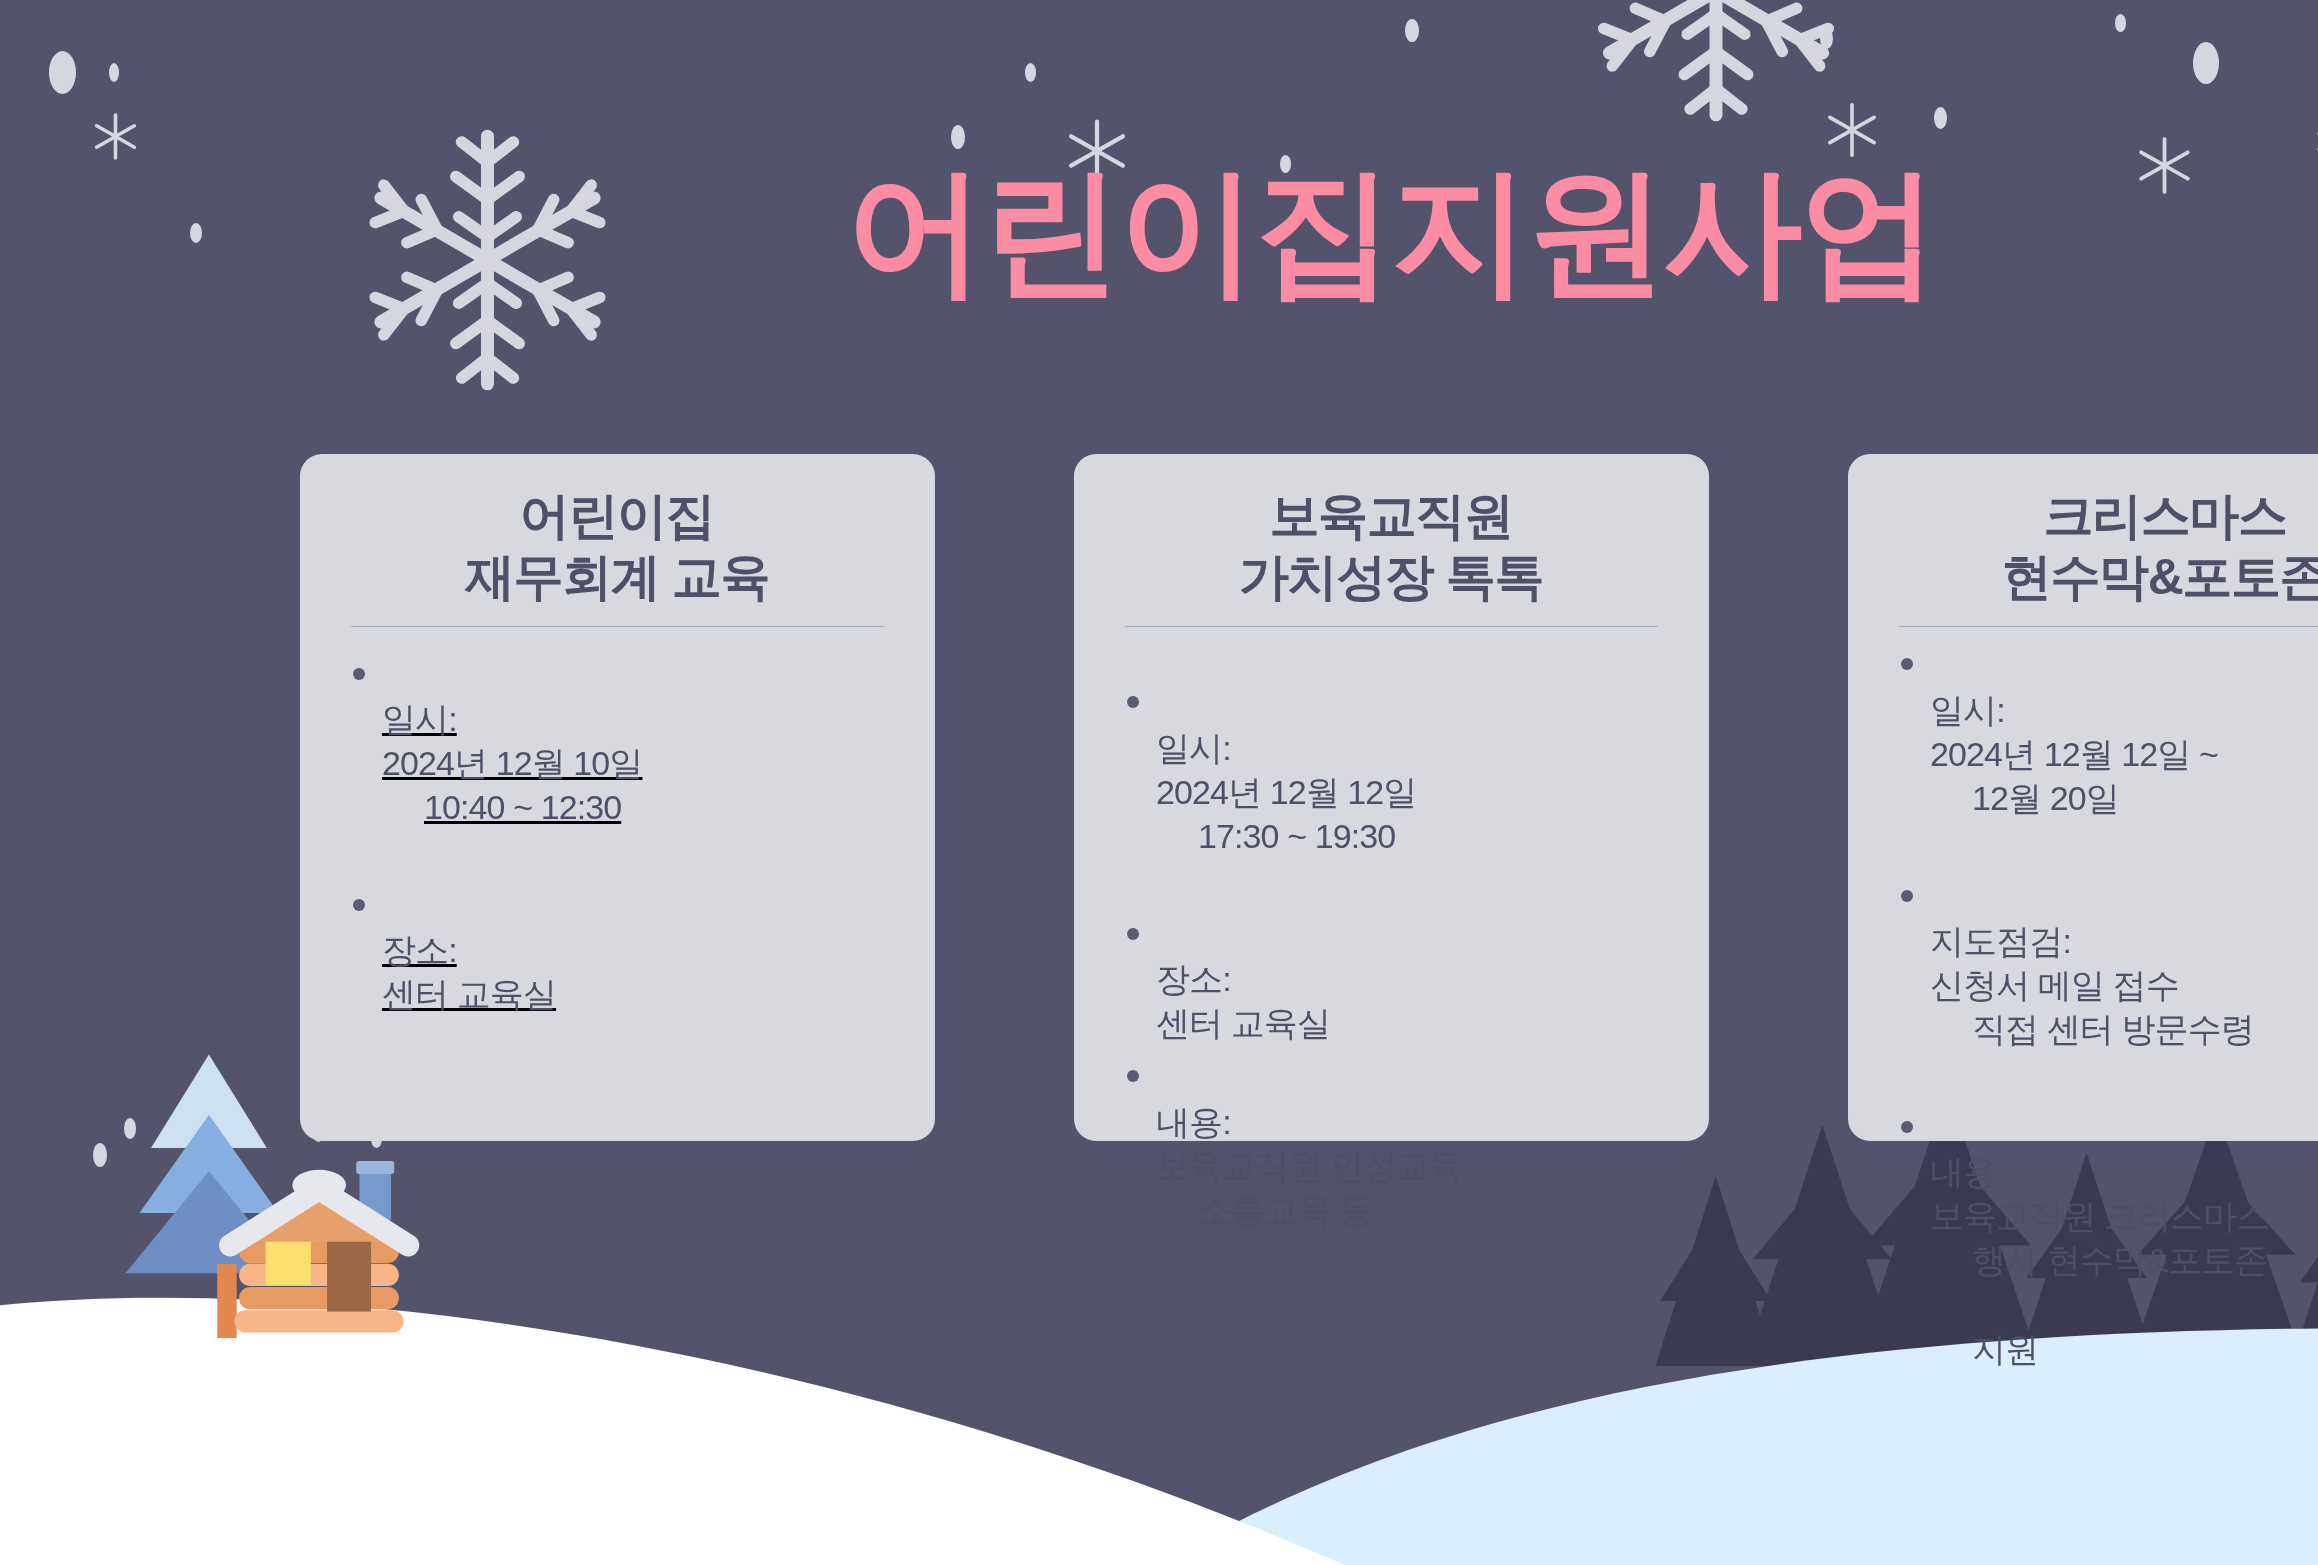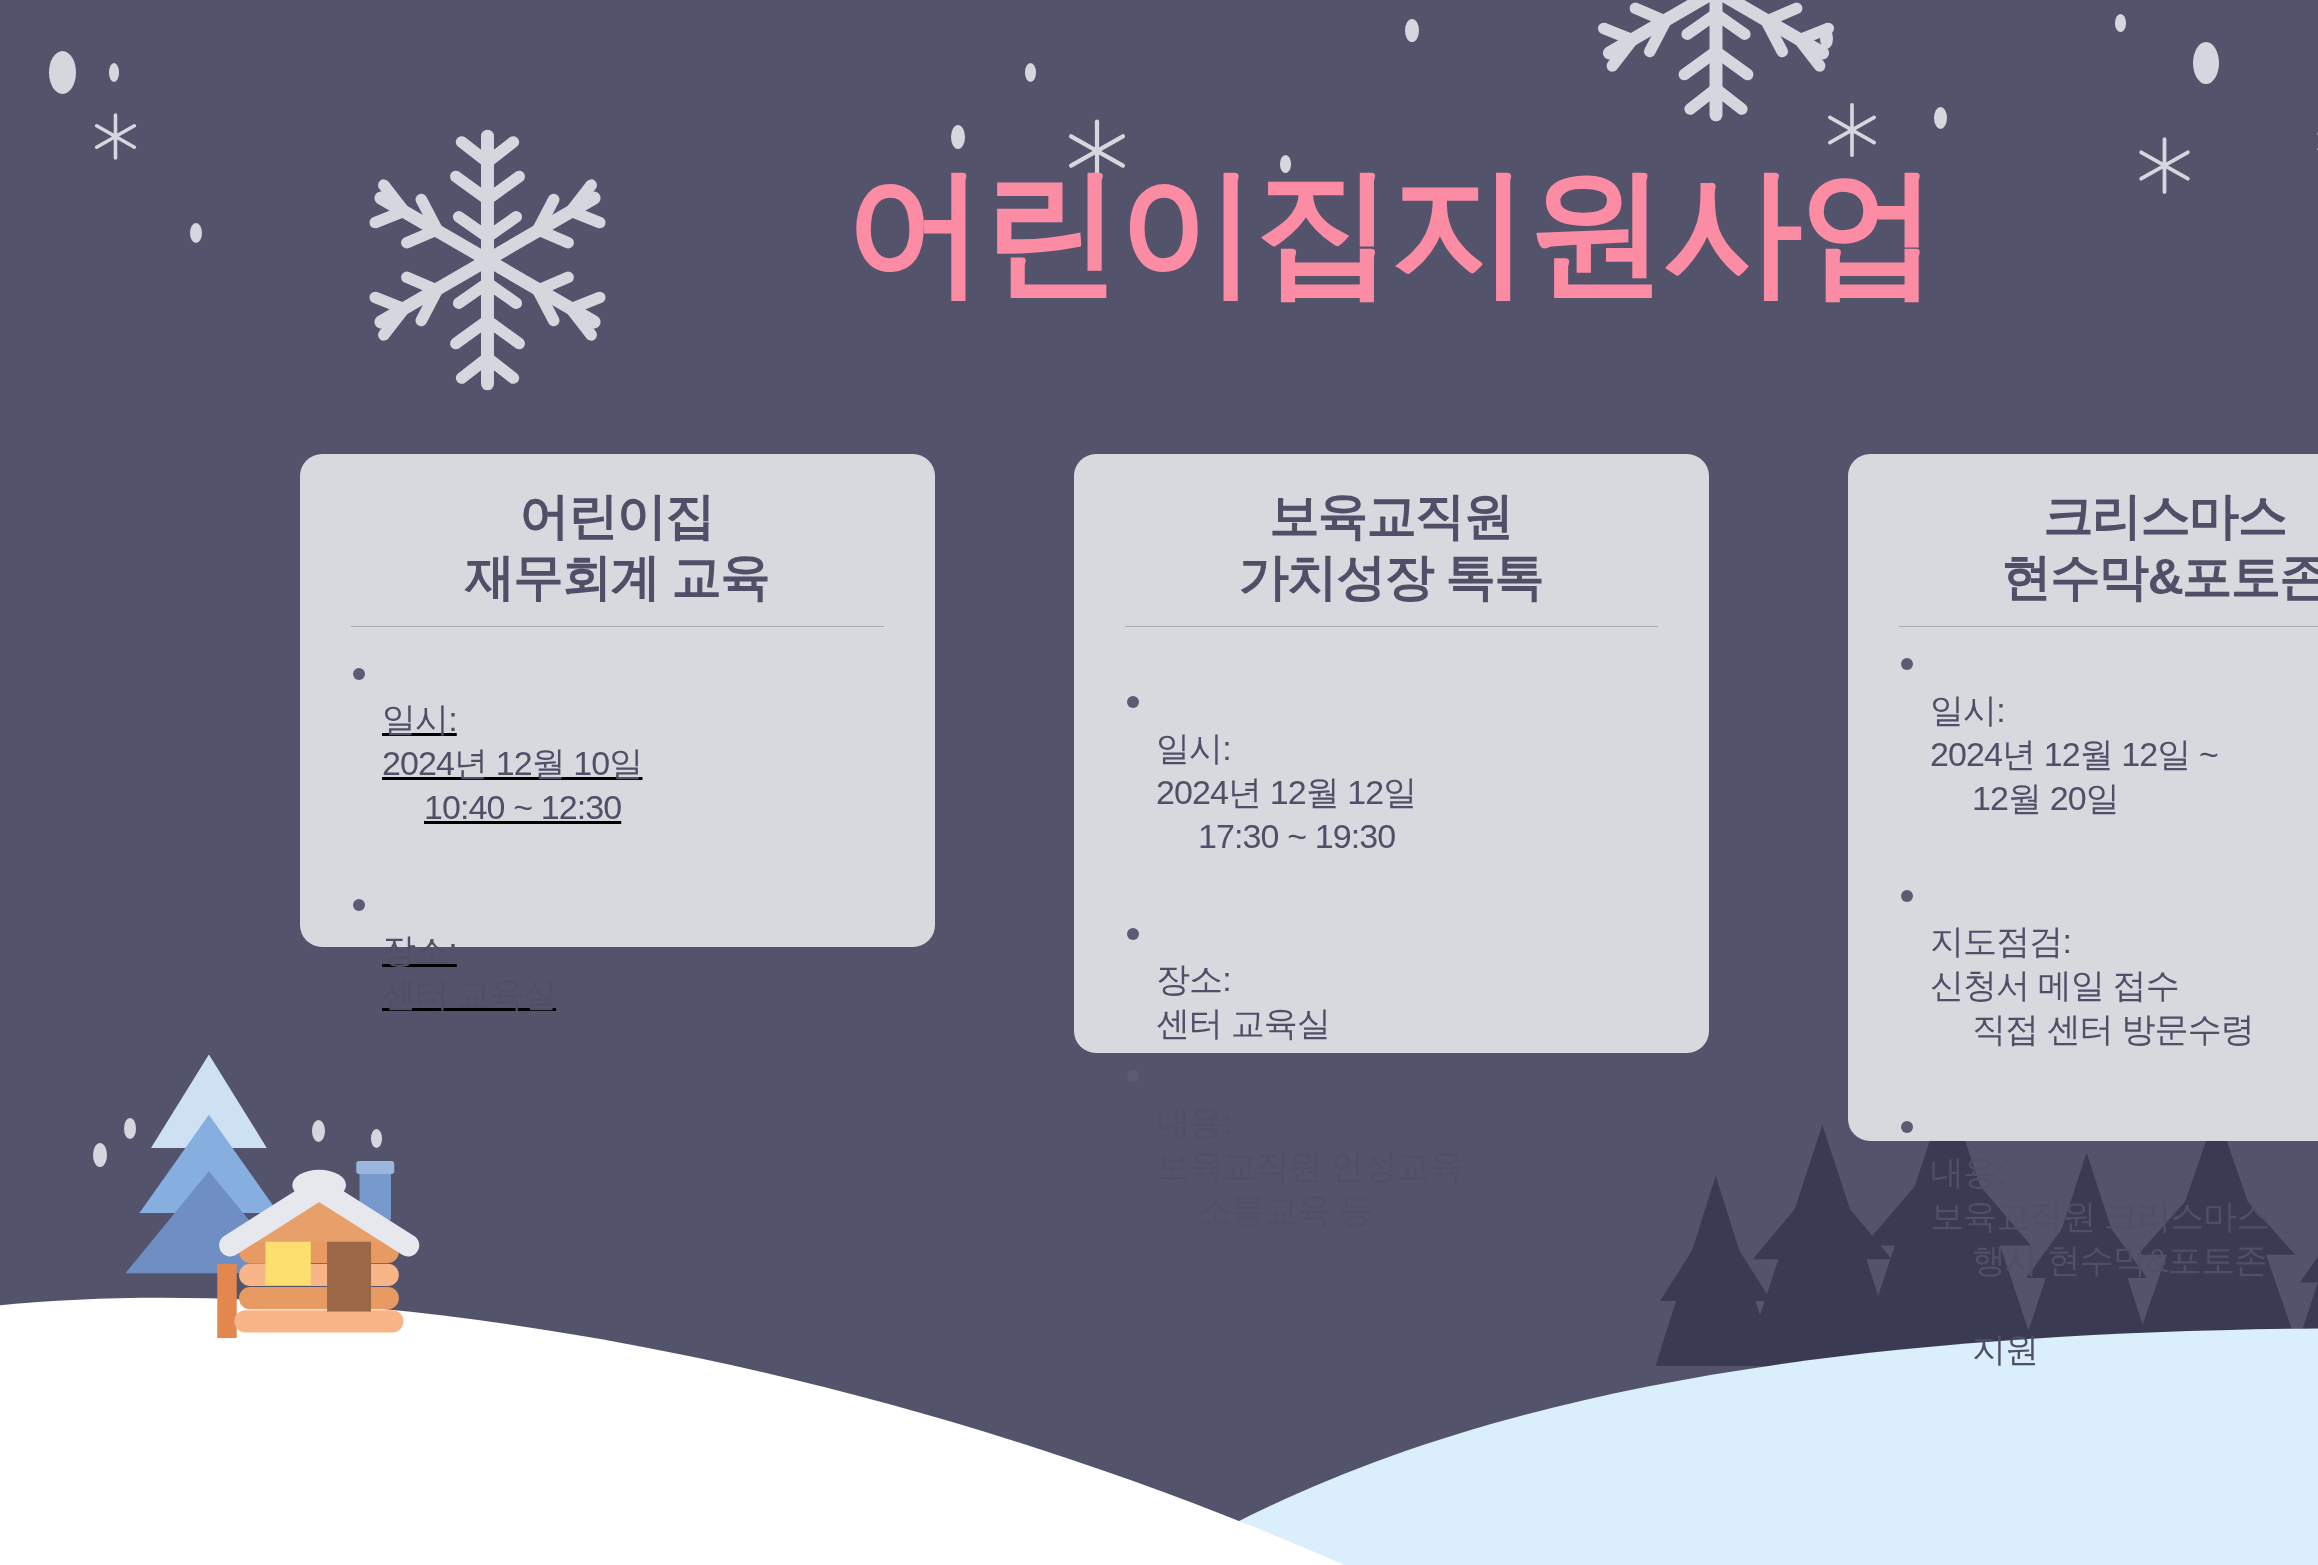--- a/index.html
+++ b/index.html
@@ -57,22 +57,22 @@
   }
   .card{
     width:635px;
     background:#d8d9de;
     border-radius:22px;
     padding:32px 28px 23px 28px;
     display:flex;
     flex-direction:column;
     align-items:center;
   }
-  .card.c1{height:493px;}
-  .card.c2{height:599px;}
+  .card.c1{height:687px;}
+  .card.c2{height:687px;}
   .card.c3{height:687px;}
 
   .card-title{
     font-size:50px;
     font-weight:bold;
     color:#4f4f68;
     text-align:center;
     line-height:1.22;
     letter-spacing:-1.4px;
     white-space:pre-line;

